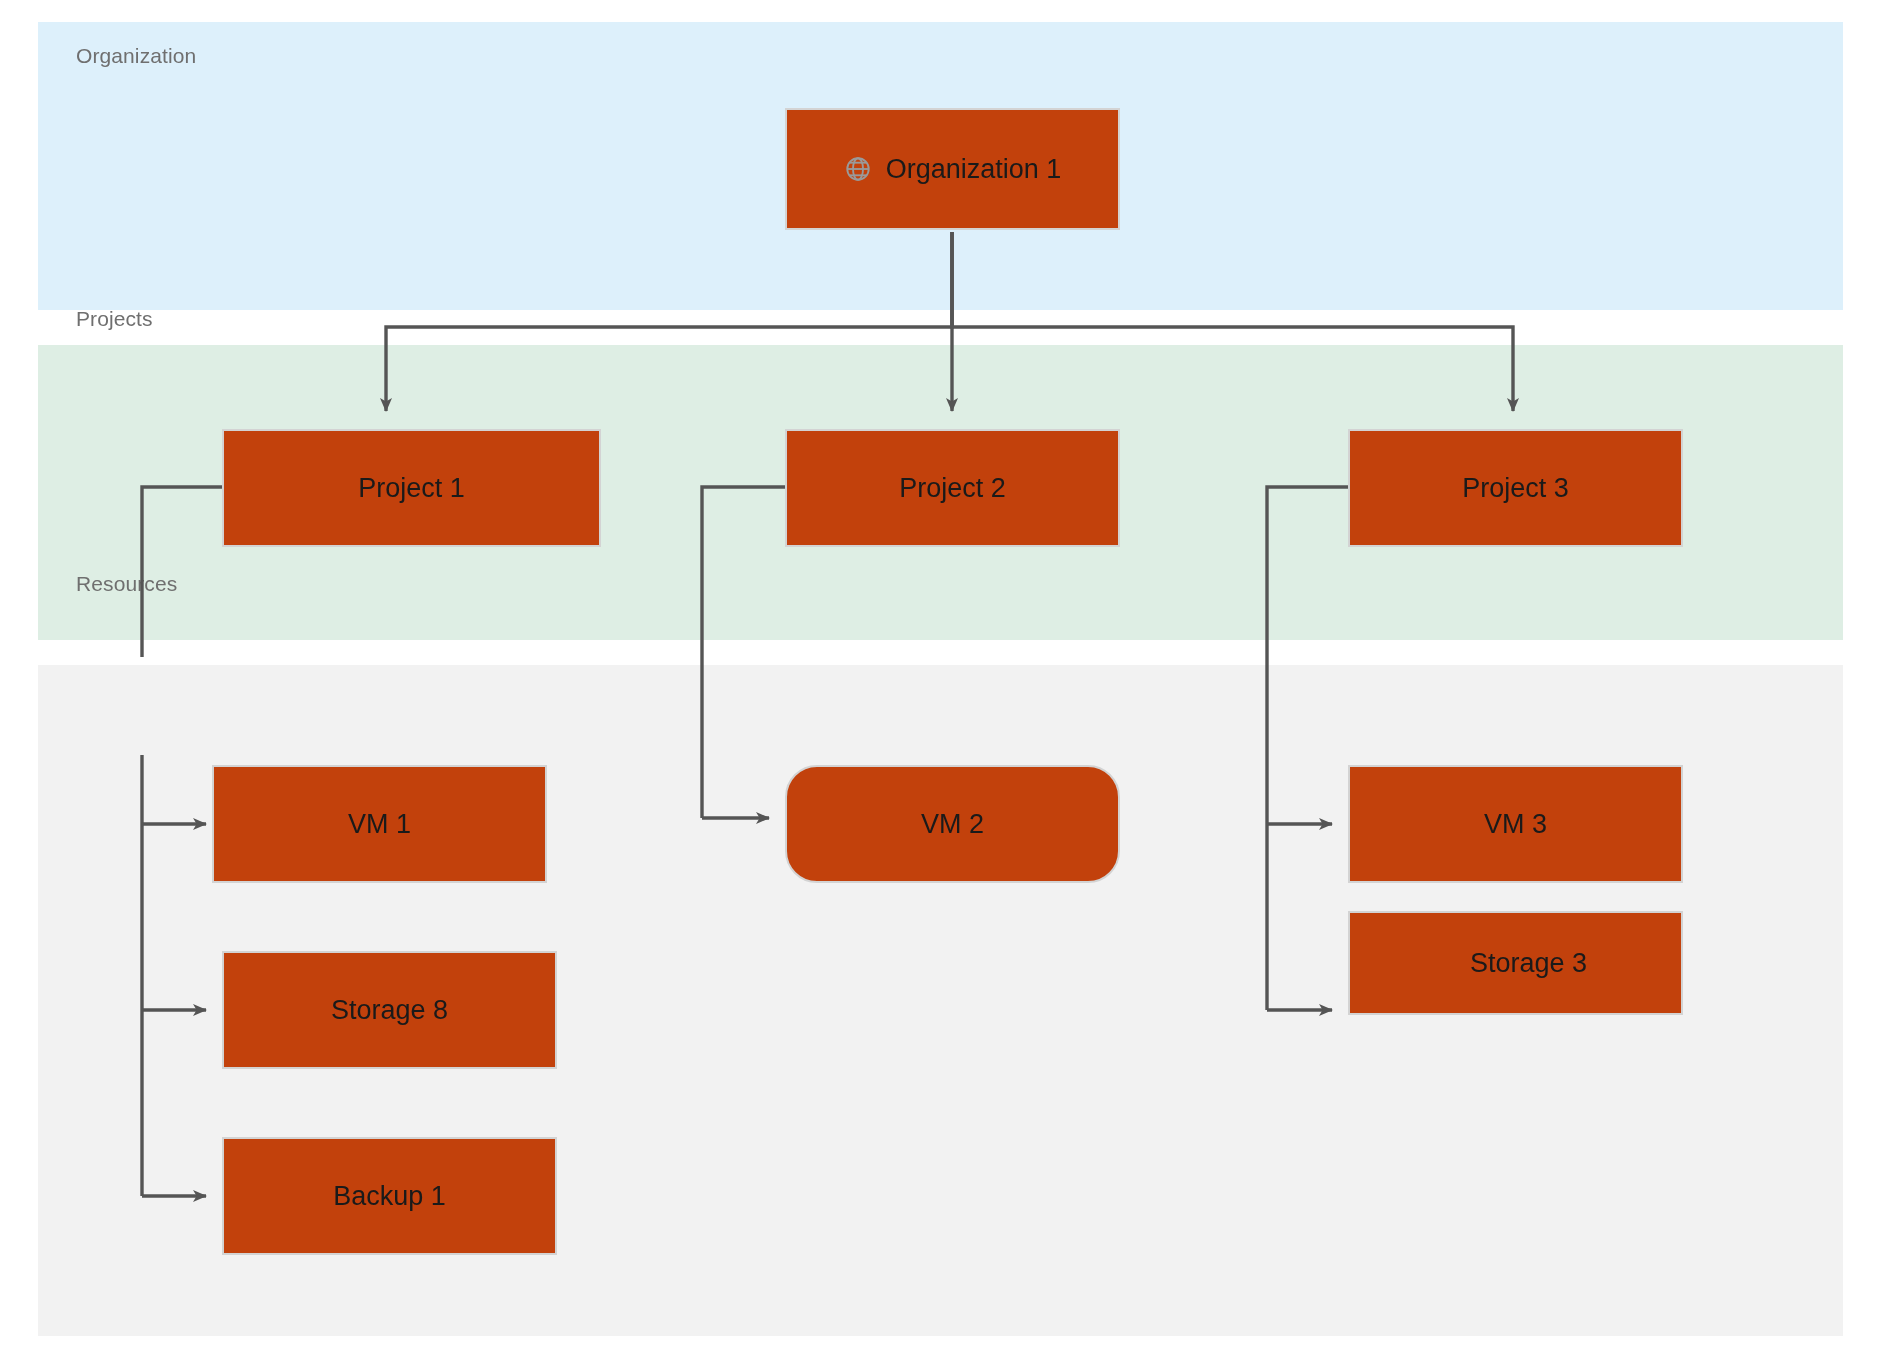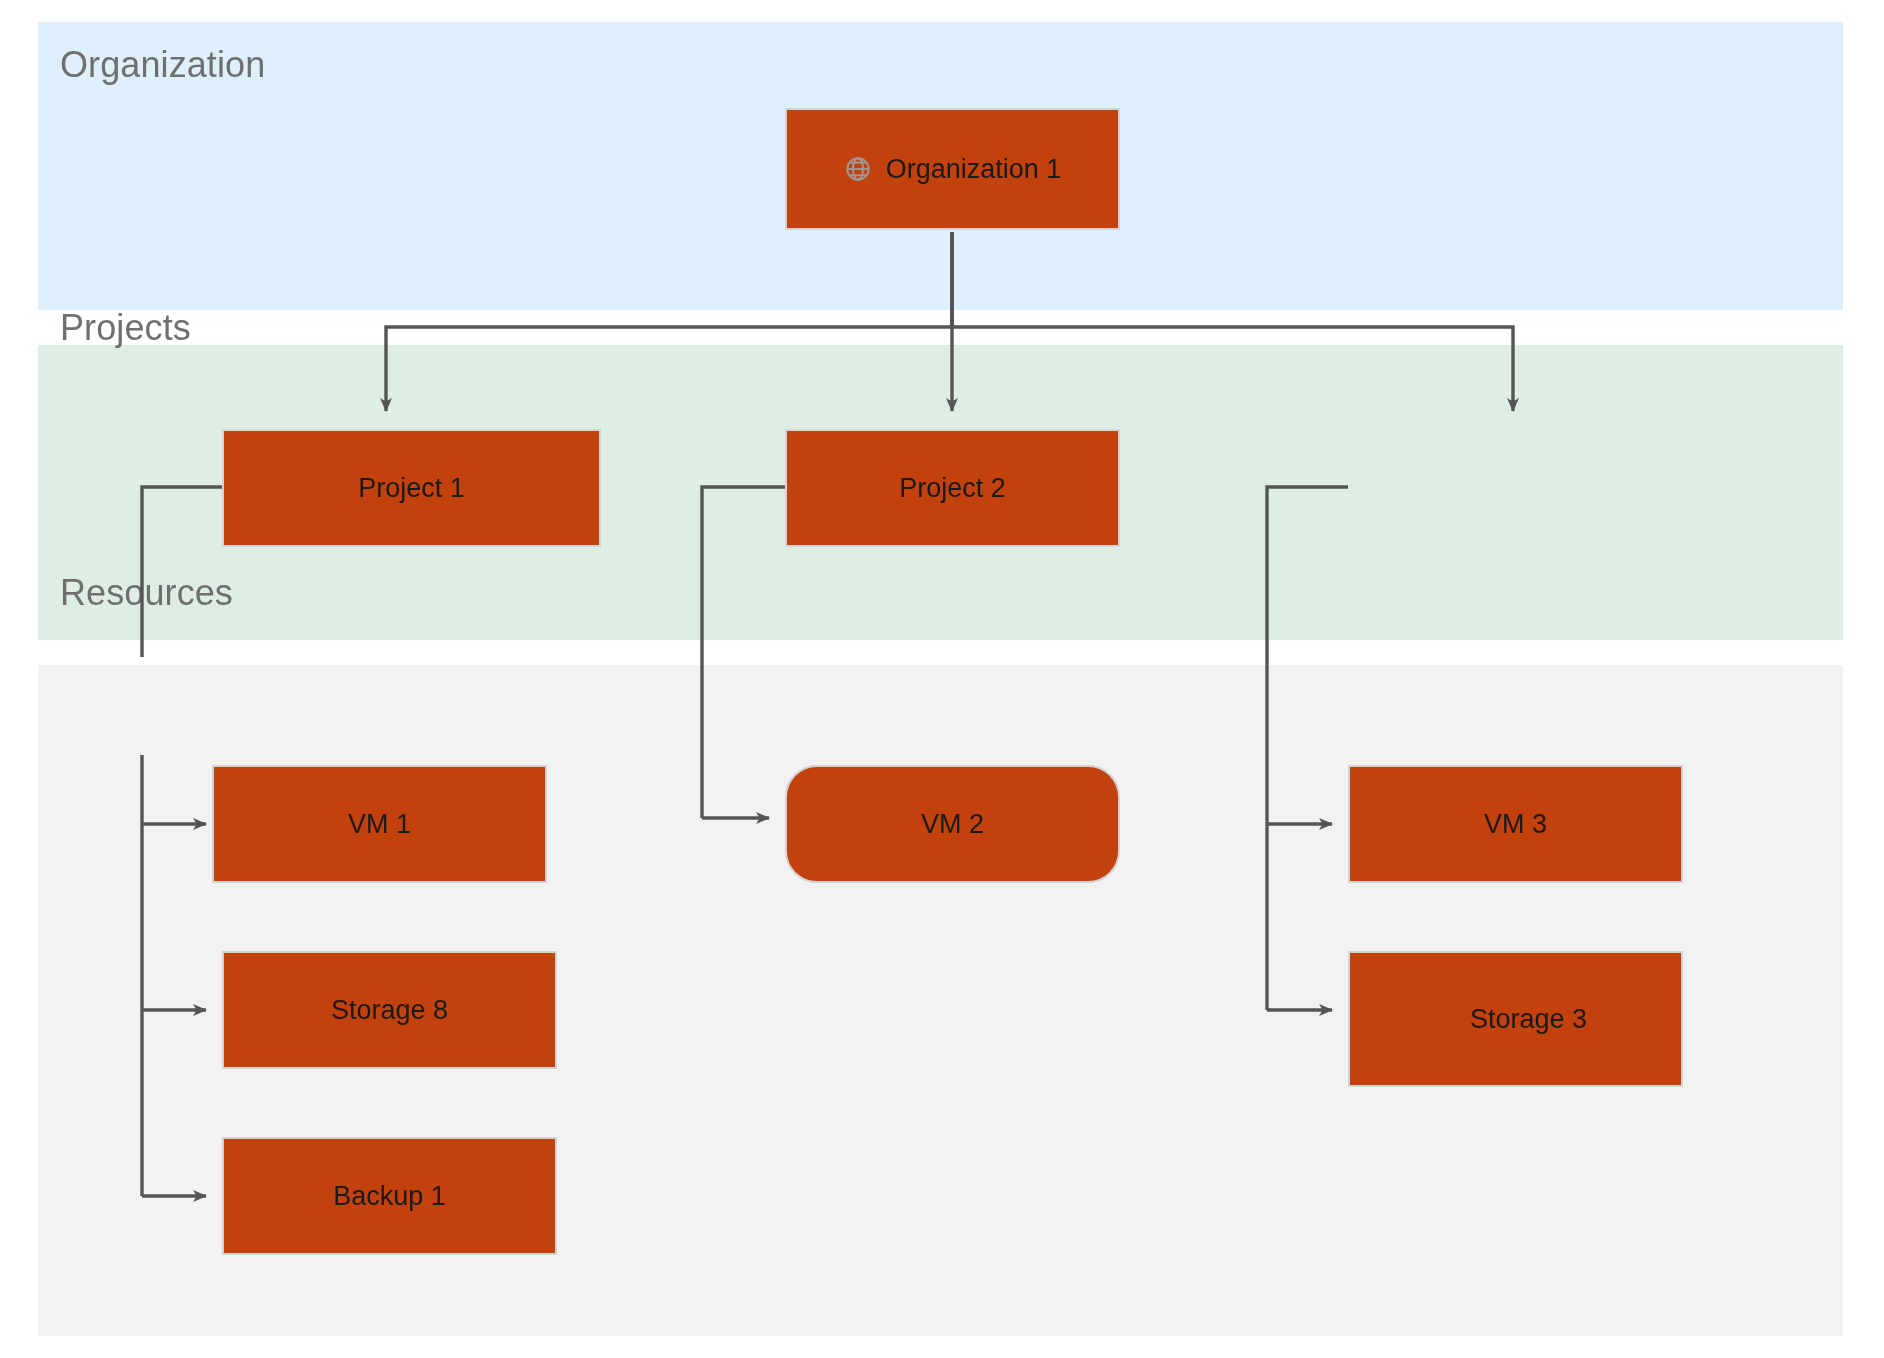--- a/index.html
+++ b/index.html
@@ -18,24 +18,25 @@
 
   
   .band{
     position:absolute;
     left:38px;
     width:1805px;
     box-sizing:border-box;
   }
   .band-label{
     position:absolute;
-    font-size:36px;
+    font-size:21px;
     color:#6f6f6f;
     letter-spacing:.1px;
     white-space:nowrap;
+    margin-left:16px;
   }
   #band-org{ top:22px;  height:288px; background:#ddf0fb; }
   #band-proj{ top:345px; height:295px; background:#deeee4; }
   #band-res{ top:665px; height:671px; background:#f2f2f2; }
 
   #label-org  { left:60px;  top:44px;  }
   #label-proj { left:60px;  top:307px; }
   #label-res  { left:60px;  top:572px; }
 
   
@@ -61,21 +62,21 @@
   .node .ntext{ line-height:1; }
 
   #node-org      { left:785px;  top:108px; width:335px; height:122px; }
   #node-project-1{ left:222px;  top:429px; width:379px; height:118px; }
   #node-project-2{ left:785px;  top:429px; width:335px; height:118px; }
   #node-project-3{ left:1348px; top:429px; width:335px; height:118px; }
   #node-vm-1     { left:212px;  top:765px; width:335px; height:118px; }
   #node-vm-2     { left:785px;  top:765px; width:335px; height:118px;border-radius:32px; }
   #node-vm-3     { left:1348px; top:765px; width:335px; height:118px; }
   #node-storage-1{ left:222px;  top:951px; width:335px; height:118px; }
-  #node-storage-3{ left:1348px; top:951px; width:335px; height:136px;padding-left:26px; }
+  #node-storage-3{ left:1348px; top:911px; width:335px; height:104px;padding-left:26px; }
   #node-backup-1 { left:222px;  top:1137px;width:335px; height:118px; }
 
   
   #wires{
     position:absolute;
     left:0; top:0;
     width:1884px; height:1358px;
     z-index:3;
     pointer-events:none;
   }
@@ -135,20 +136,23 @@
     </span>
     <span class="ntext">Organization 1</span>
   </div>
 
   <div class="node" id="node-project-1">
     <span class="ntext">Project 1</span>
   </div>
   <div class="node" id="node-project-2">
     <span class="ntext">Project 2</span>
   </div>
+  <div class="node" id="node-project-3">
+    <span class="ntext">Project 3</span>
+  </div>
 
   <div class="node" id="node-vm-1">
     <span class="ntext">VM 1</span>
   </div>
   <div class="node" id="node-vm-2">
     <span class="ntext">VM 2</span>
   </div>
   <div class="node" id="node-vm-3">
     <span class="ntext">VM 3</span>
   </div>

